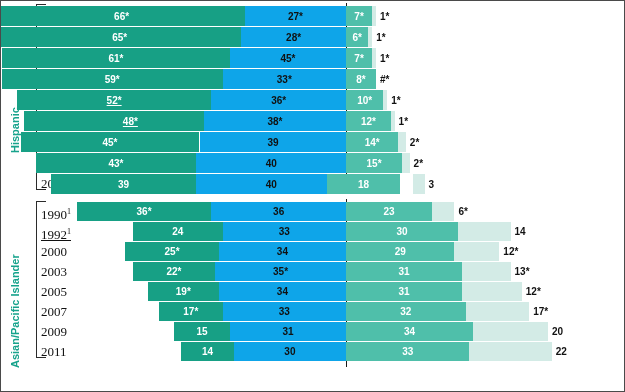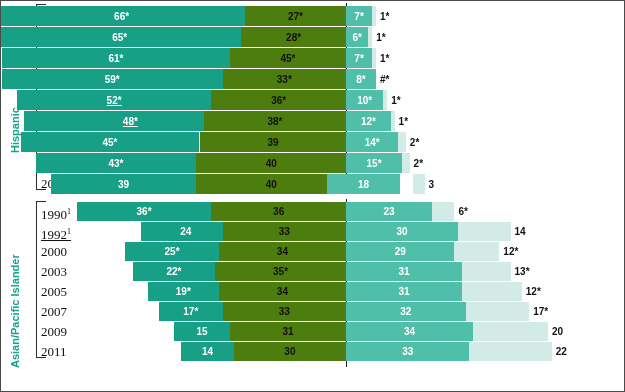--- a/index.html
+++ b/index.html
@@ -64,21 +64,21 @@
     font-weight:bold;
     font-size:10px;
     display:flex;
     align-items:center;
     justify-content:center;
     color:#ffffff;
     overflow:visible;
     white-space:nowrap;
   }
   .seg.s1{background:#17A085;color:#ffffff;}
-  .seg.s2{background:#4d7c0f;color:#111111;}
+  .seg.s2{background:#0ea5e9;color:#111111;}
   .seg.s3{background:#4FBFAA;color:#ffffff;}
   .seg.s4{background:#D3EBE6;color:#111111;}
 
   .outlabel{
     position:absolute;
     font-family:"Liberation Sans",sans-serif;
     font-weight:bold;
     font-size:10px;
     color:#111111;
     top:0;
@@ -187,21 +187,21 @@
       <div class="row" style="top: 201px; height: 19px;">
         <div class="year" style="left: 40px; top: 0px; height: 19px; line-height: 19px;">1990<sup>1</sup></div>
         <div class="seg s1" style="left: 75.72px; width: 134.64px;">36*</div>
         <div class="seg s2" style="left: 210.36px; width: 134.64px;">36</div>
         <div class="seg s3" style="left: 345px; width: 86.02px;">23</div>
         <div class="seg s4" style="left: 431.02px; width: 22.44px;"></div>
         <div class="outlabel" style="left: 457.46px;">6*</div>
       </div>
       <div class="row" style="top: 221px; height: 19px;">
         <div class="year" style="left: 40px; top: 0px; height: 19px; line-height: 19px; text-decoration: underline;">1992<sup>1</sup></div>
-        <div class="seg s1" style="left: 131.82px; width: 89.76px; margin-left: 8px;">24</div>
+        <div class="seg s1" style="left: 131.82px; width: 89.76px;">24</div>
         <div class="seg s2" style="left: 221.58px; width: 123.42px;">33</div>
         <div class="seg s3" style="left: 345px; width: 112.2px;">30</div>
         <div class="seg s4" style="left: 457.2px; width: 52.36px;"></div>
         <div class="outlabel" style="left: 513.56px;">14</div>
       </div>
       <div class="row" style="top: 241px; height: 19px;">
         <div class="year" style="left: 40px; top: 0px; height: 19px; line-height: 19px;">2000</div>
         <div class="seg s1" style="left: 124.34px; width: 93.5px;">25*</div>
         <div class="seg s2" style="left: 217.84px; width: 127.16px;">34</div>
         <div class="seg s3" style="left: 345px; width: 108.46px;">29</div>

